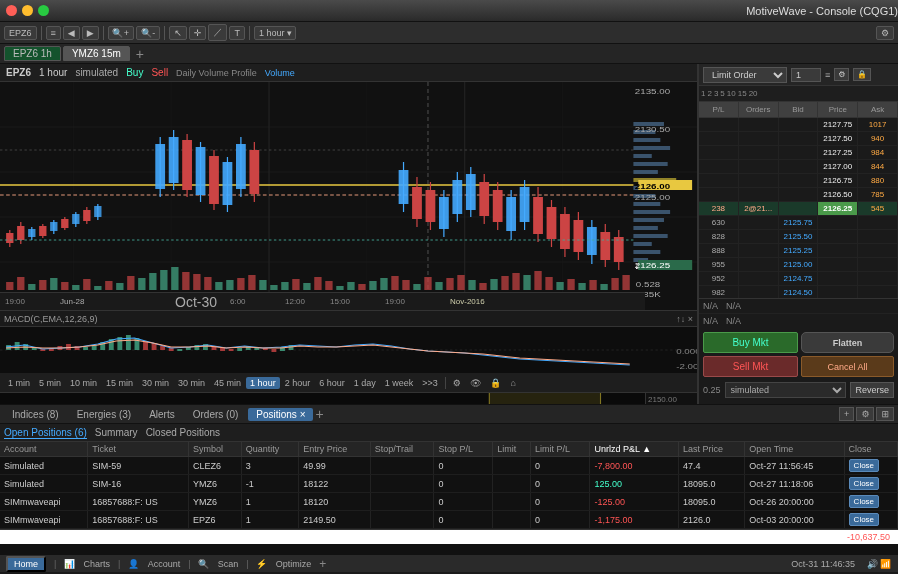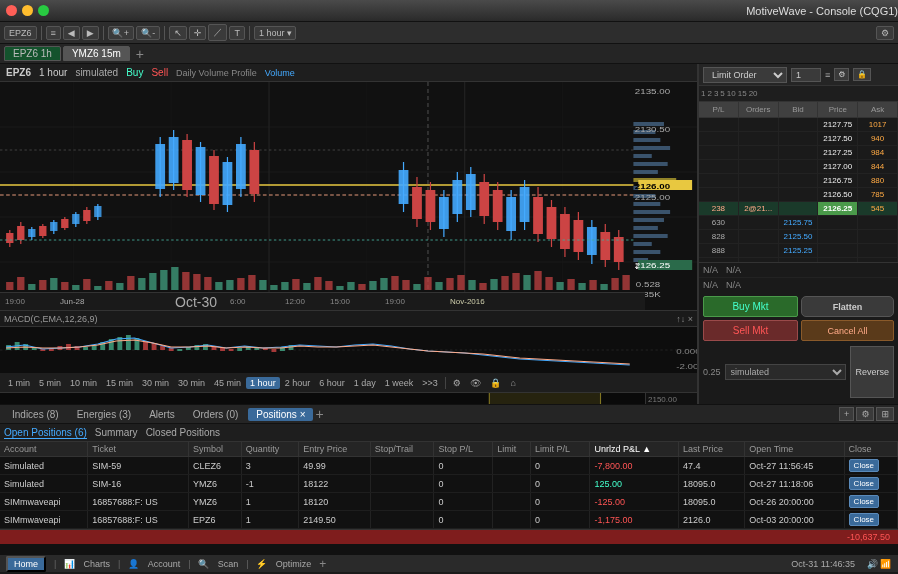--- a/index.html
+++ b/index.html
@@ -63,21 +63,21 @@
     
     .order-buttons { padding: 4px; display: flex; flex-direction: column; gap: 3px; }
     .order-btn-row { display: flex; gap: 3px; }
     .buy-btn { flex: 1; background: #2a6a2a; border: 1px solid #4a9a4a; color: #4fc; font-size: 10px; padding: 4px; cursor: pointer; border-radius: 2px; text-align: center; }
     .sell-btn { flex: 1; background: #6a2a2a; border: 1px solid #9a4a4a; color: #f55; font-size: 10px; padding: 4px; cursor: pointer; border-radius: 2px; text-align: center; }
     .flatten-btn { flex: 1; background: #3a3a3a; border: 1px solid #555; color: #ccc; font-size: 9px; padding: 3px; cursor: pointer; border-radius: 5px; text-align: center; font-weight: bold; }
     .cancel-btn { flex: 1; background: #5a3a1a; border: 1px solid #8a5a2a; color: #fa8; font-size: 9px; padding: 3px; cursor: pointer; border-radius: 2px; text-align: center; }
     .sim-row { display: flex; align-items: center; gap: 4px; padding: 2px 0; }
     .sim-label { font-size: 9px; color: #888; }
     .sim-select { background: #2a2a2a; border: 1px solid #444; color: #aaa; font-size: 9px; padding: 1px; flex: 1; }
-    .reverse-btn { background: #3a3a3a; border: 1px solid #555; color: #ccc; font-size: 9px; padding: 20px 4px; cursor: pointer; }
+    .reverse-btn { background: #3a3a3a; border: 1px solid #555; color: #ccc; font-size: 9px; padding: 2px 4px; cursor: pointer; }
     
     
     .navigator-area { height: 50px; background: #0a0a0a; border-top: 1px solid #333; position: relative; overflow: hidden; display: flex; }
     .nav-chart { flex: 1; position: relative; }
     .nav-price-axis { width: 52px; background: #111; border-left: 1px solid #333; font-size: 8px; color: #777; display: flex; flex-direction: column; justify-content: space-between; padding: 2px; }
     
     
     .bottom-tabs { height: 20px; background: #252525; border-top: 1px solid #111; border-bottom: 1px solid #111; display: flex; align-items: center; padding: 0 4px; gap: 2px; }
     .bottom-tab { background: none; border: none; color: #aaa; font-size: 10px; padding: 1px 8px; cursor: pointer; }
     .bottom-tab.active { background: #3a6a9a; color: #fff; border-radius: 2px; }
@@ -87,21 +87,21 @@
     .positions-area { height: 130px; background: #111; overflow: hidden; }
     .positions-subbar { height: 18px; background: #1e1e1e; border-bottom: 1px solid #333; display: flex; align-items: center; padding: 0 4px; gap: 8px; font-size: 10px; color: #aaa; }
     .positions-subbar span.active { color: #4af; border-bottom: 1px solid #4af; }
     .pos-table { width: 100%; border-collapse: collapse; }
     .pos-table th { background: #252525; color: #999; font-size: 9px; font-weight: normal; padding: 2px 4px; border-bottom: 1px solid #333; border-right: 1px solid #333; text-align: left; }
     .pos-table th.sort-col { color: #fff; }
     .pos-table td { font-size: 9px; color: #ccc; padding: 2px 4px; border-bottom: 1px solid #1e1e1e; border-right: 1px solid #222; white-space: nowrap; }
     .pos-table td.neg { color: #f55; }
     .pos-table td.pos { color: #4fc; }
     .close-btn-cell .close-btn { background: #3a6a9a; border: 1px solid #5a8aba; color: #fff; font-size: 8px; padding: 1px 4px; cursor: pointer; border-radius: 2px; }
-    .total-row { background: #7f1d1d; border-top: 1px solid #333; display: flex; align-items: center; justify-content: flex-end; padding: 2px 8px; font-size: 9px; }
+    .total-row { background: #ffffff; border-top: 1px solid #333; display: flex; align-items: center; justify-content: flex-end; padding: 2px 8px; font-size: 9px; }
     .total-neg { color: #f55; }
     
     
     .status-bar { height: 18px; background: #2a2a2a; border-top: 1px solid #111; display: flex; align-items: center; padding: 0 6px; gap: 8px; font-size: 9px; color: #888; }
     .status-home { background: #3a6a9a; color: #fff; font-size: 9px; padding: 1px 6px; border-radius: 2px; cursor: pointer; }
     .status-charts { color: #aaa; cursor: pointer; }
     .status-time { margin-left: auto; color: #aaa; }
     
     
     .candle-svg { width: 100%; height: 100%; }

